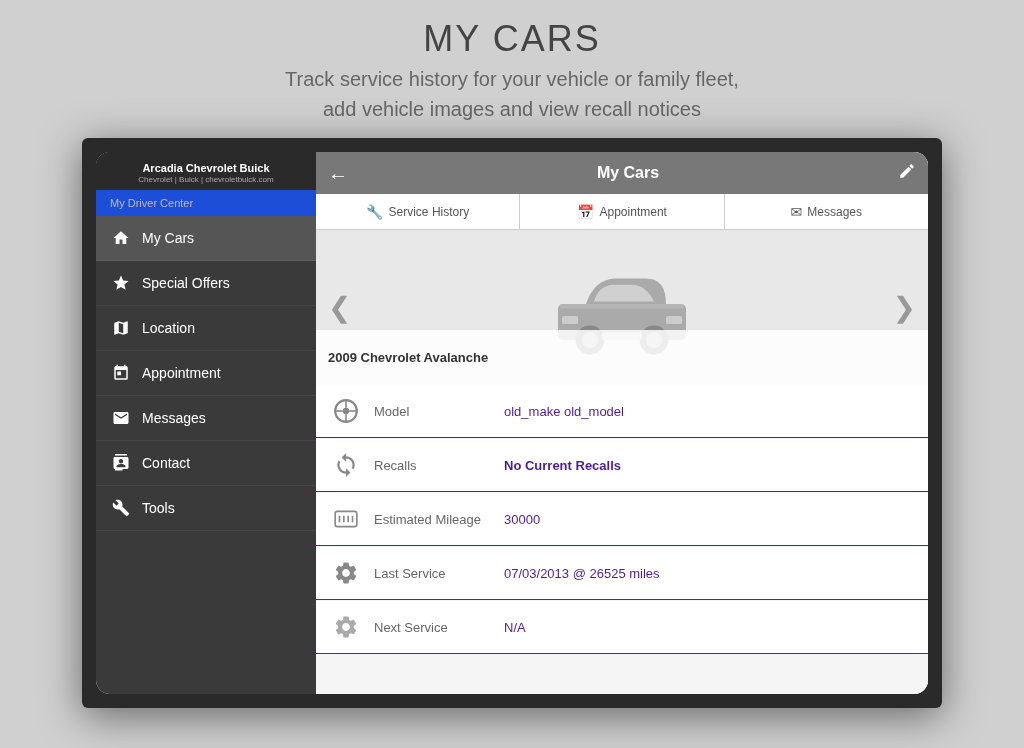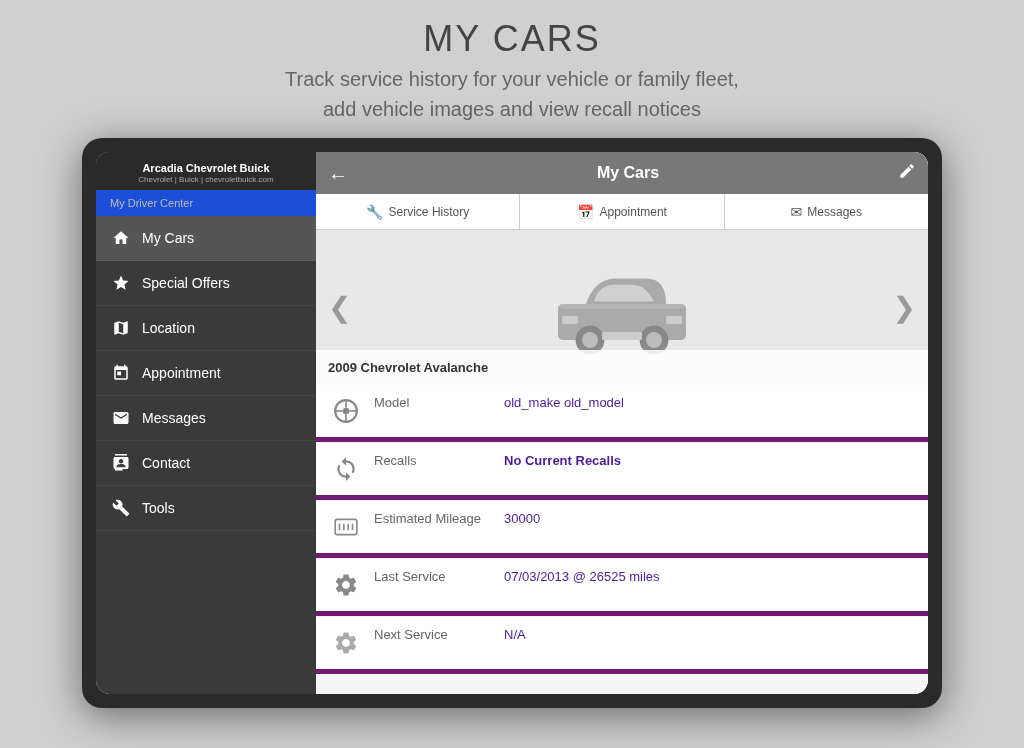--- a/index.html
+++ b/index.html
@@ -31,21 +31,21 @@
       color: #666;
       margin-top: 4px;
       line-height: 1.5;
     }
 
     
     .tablet-frame {
       width: 860px;
       height: 570px;
       background: #2a2a2a;
-      border-radius: 20px;
+      border-radius: 6px;
       padding: 14px;
       display: flex;
       position: relative;
       box-shadow: 0 8px 40px rgba(0,0,0,0.5);
     }
     .tablet-screen {
       flex: 1;
       background: #fff;
       border-radius: 14px;
       overflow: hidden;
@@ -186,36 +186,37 @@
       display: flex;
       align-items: center;
       justify-content: center;
     }
     .car-label {
       position: absolute;
       bottom: 0;
       left: 0;
       right: 0;
       background: rgba(255,255,255,0.85);
-      padding: 10px 12px;
+      padding: 20px 12px;
       font-size: 13px;
       font-weight: 700;
       color: #333;
     }
 
     
     .car-details {
       flex: 1;
       background: #f5f5f5;
       overflow-y: auto;
     }
     .detail-row {
       display: flex;
+      align-items: center;
       padding: 10px 14px;
-      border-bottom: 5px solid #701a75;
+      border-bottom: 1px solid #701a75;
       background: #fff;
       margin-bottom: 1px;
     }
     .detail-icon {
       width: 32px;
       height: 32px;
       margin-right: 12px;
       display: flex;
       align-items: center;
       justify-content: center;

